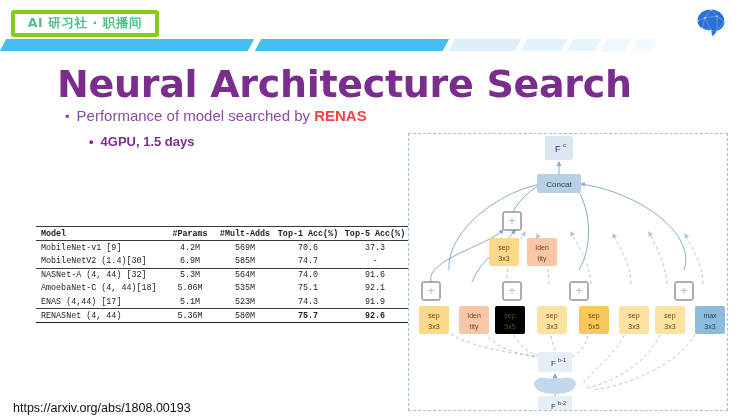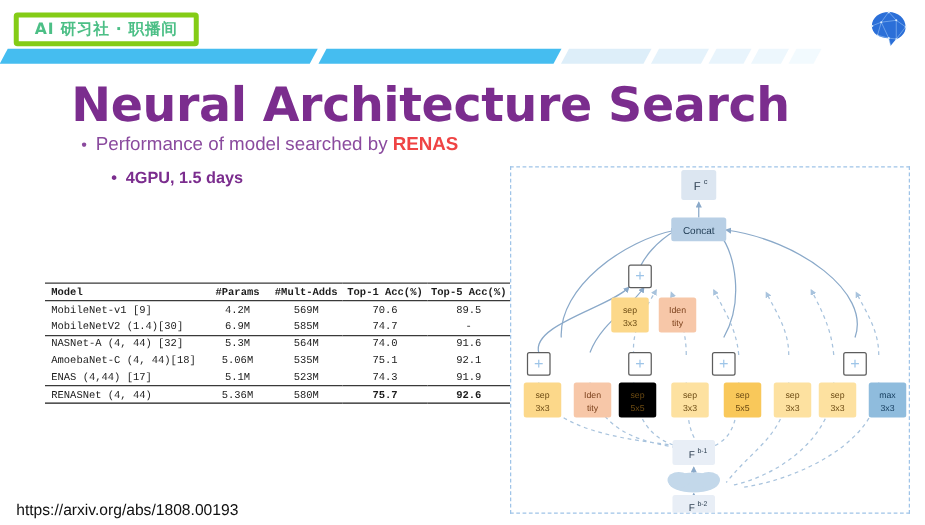--- a/index.html
+++ b/index.html
@@ -160,21 +160,21 @@
       <th class="c-num c-t1">Top-1 Acc(%)</th>
       <th class="c-num c-t5">Top-5 Acc(%)</th>
     </tr>
   </thead>
   <tbody id="table-body">
       <tr class="rule-mid">
         <td class="c-model">MobileNet-v1 [9]</td>
         <td class="c-num c-p">4.2M</td>
         <td class="c-num c-m">569M</td>
         <td class="c-num c-t1">70.6</td>
-        <td class="c-num c-t5">89.5</td>
+        <td class="c-num c-t5">37.3</td>
       </tr>
       <tr>
         <td class="c-model">MobileNetV2 (1.4)[30]</td>
         <td class="c-num c-p">6.9M</td>
         <td class="c-num c-m">585M</td>
         <td class="c-num c-t1">74.7</td>
         <td class="c-num c-t5">-</td>
       </tr>
       <tr class="rule-mid">
         <td class="c-model">NASNet-A (4, 44) [32]</td>

